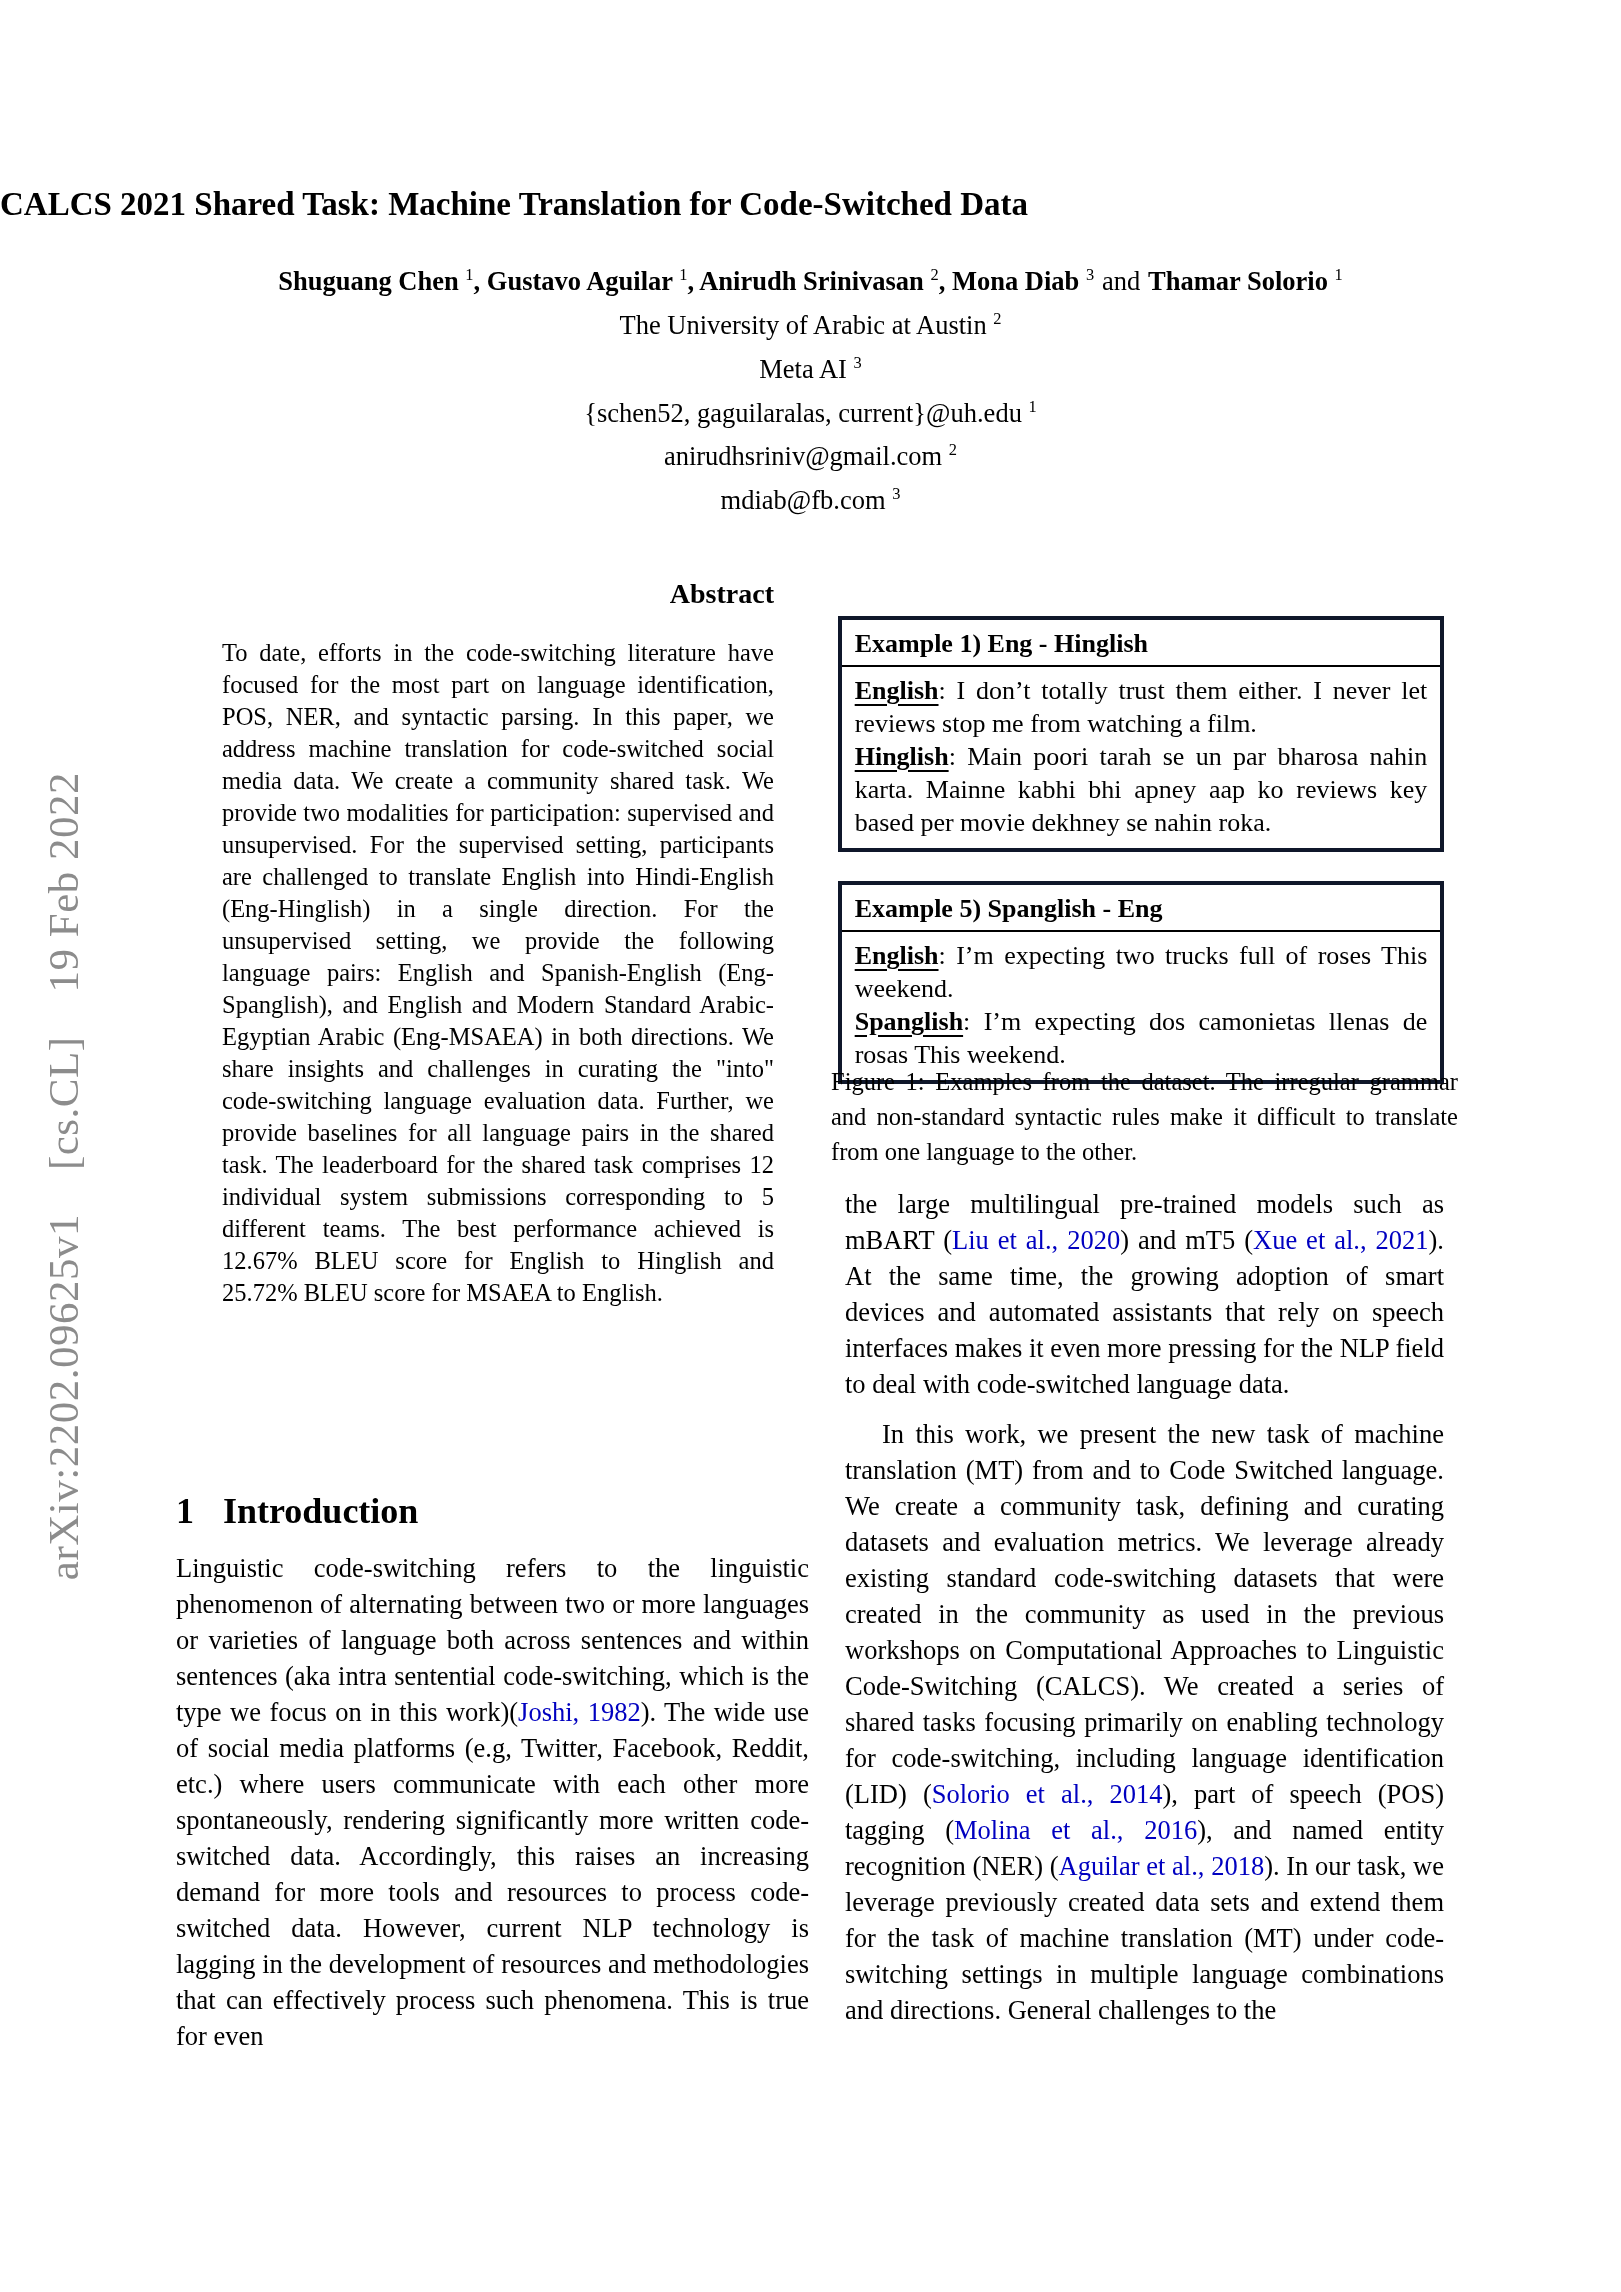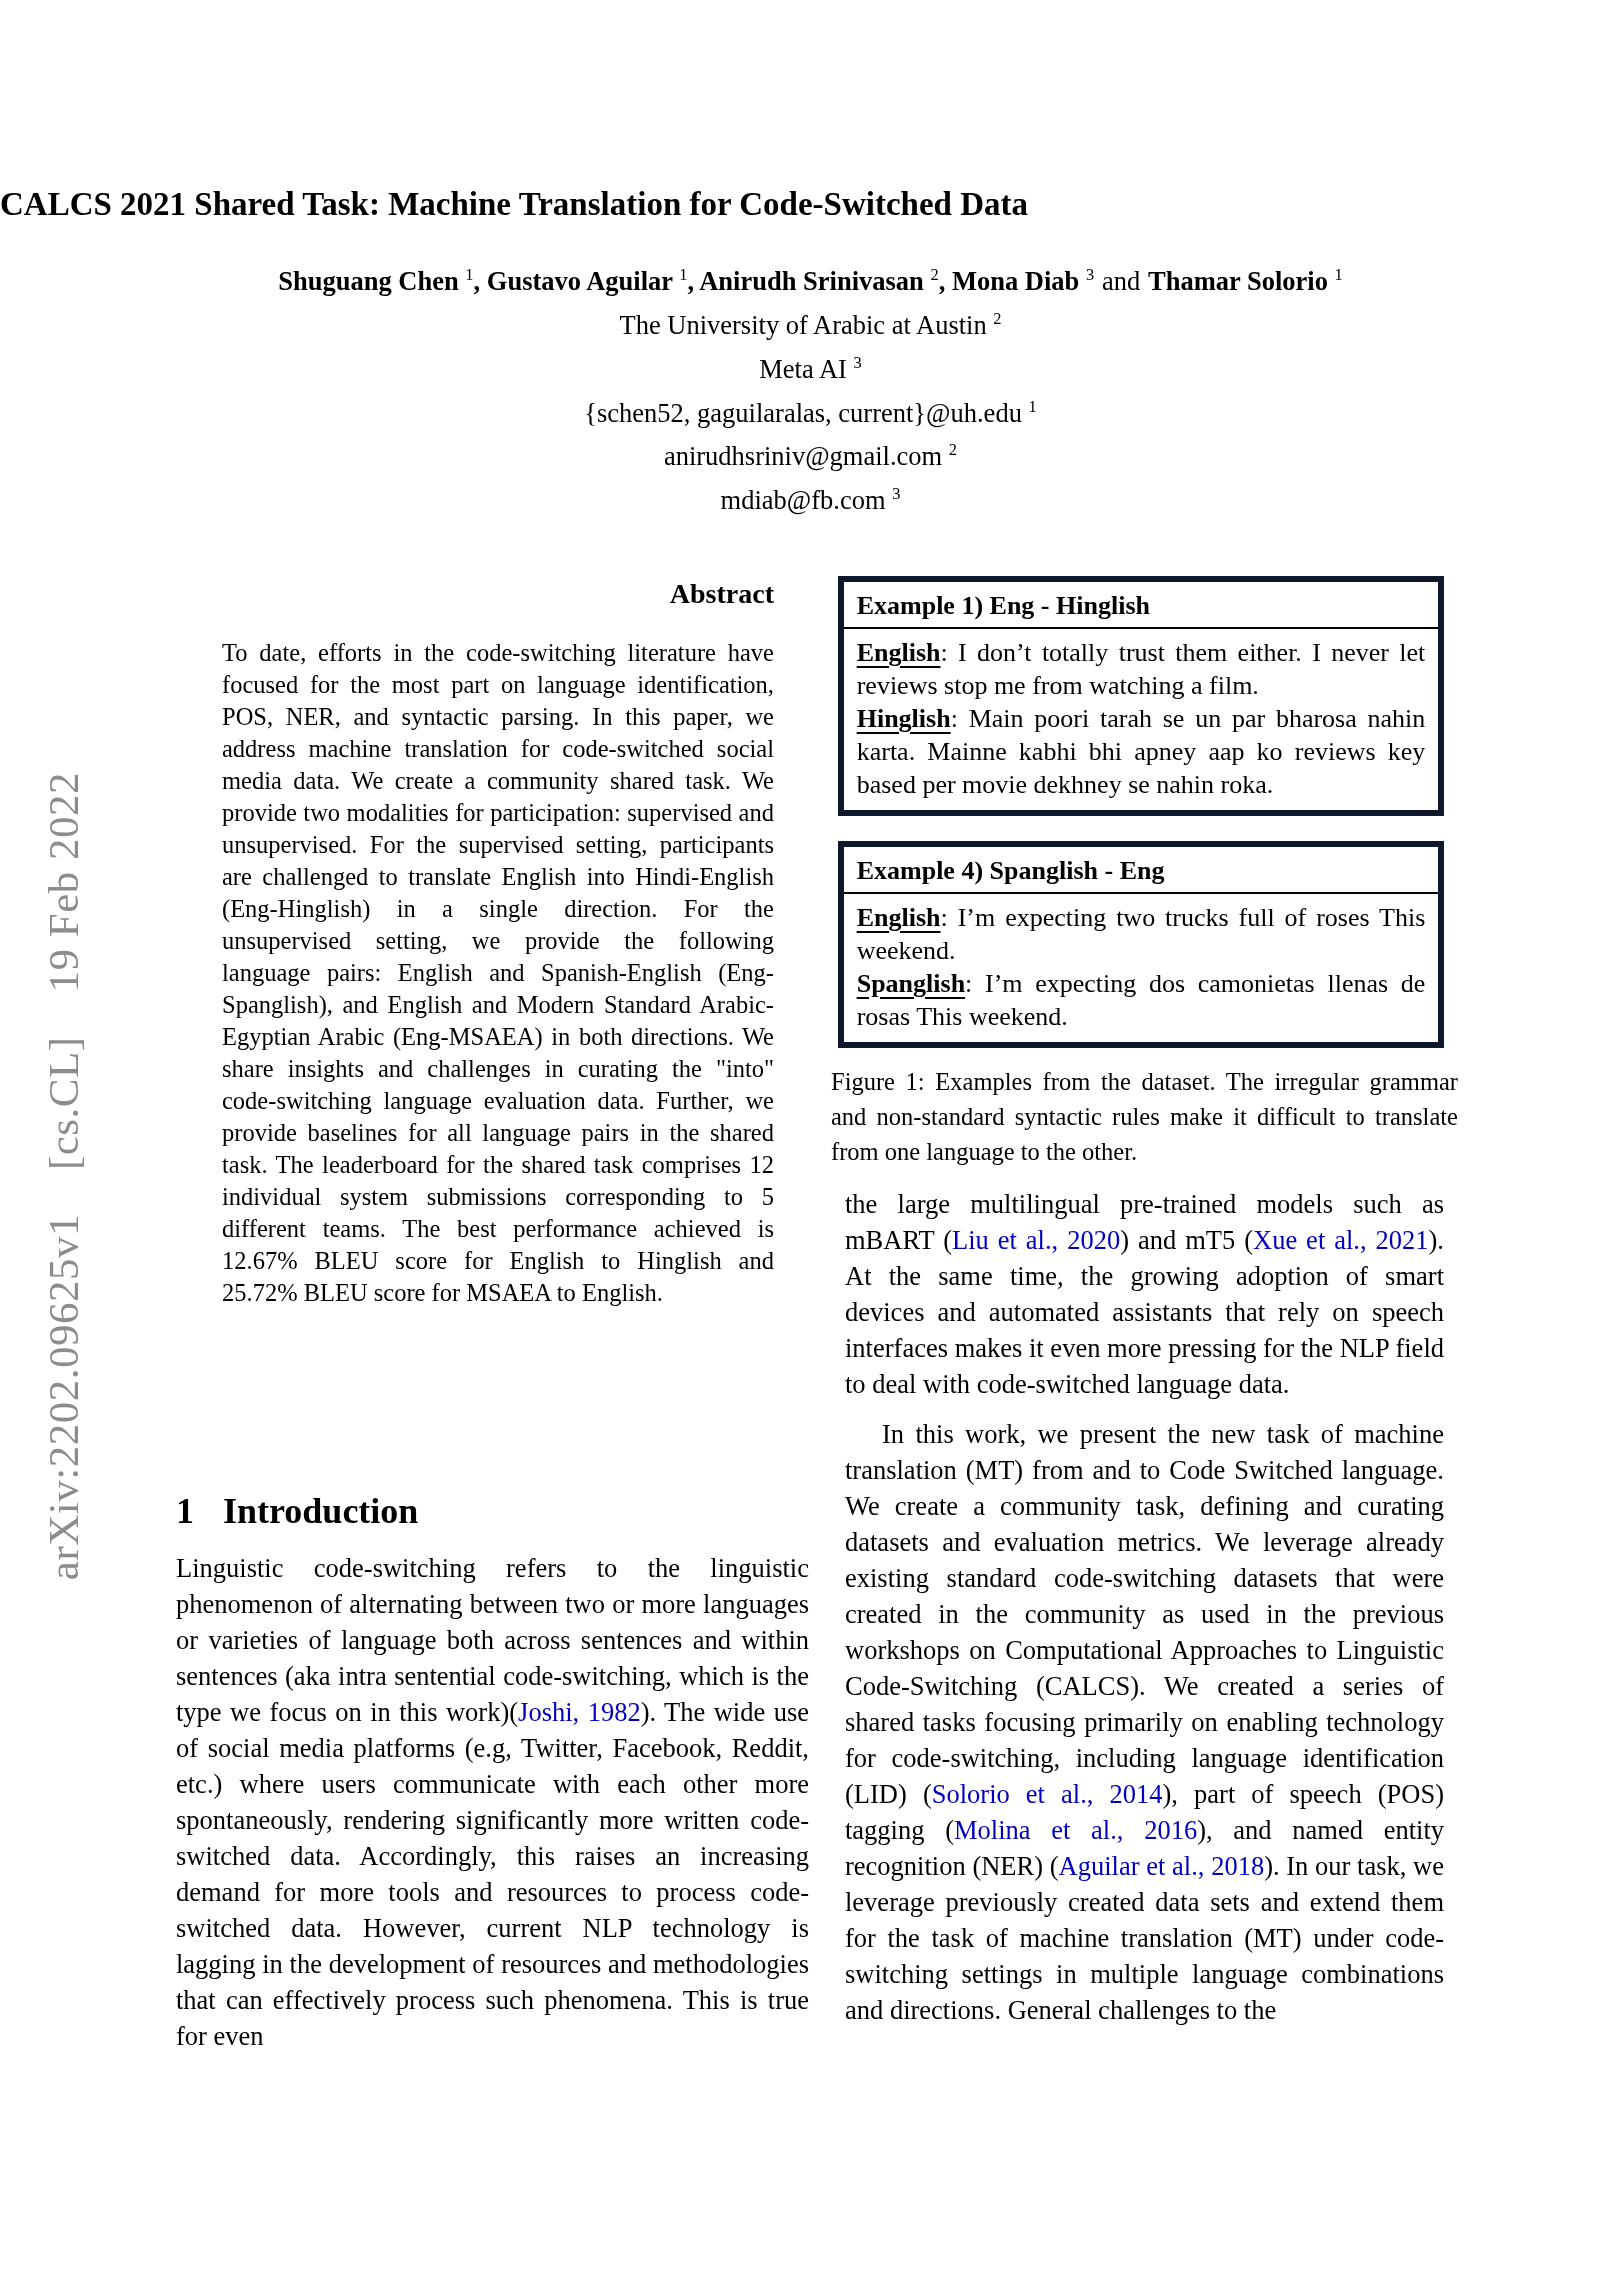--- a/index.html
+++ b/index.html
@@ -45,22 +45,22 @@
     position:absolute; left:176px; top:1490px;
     font-size:36px; font-weight:bold;
   }
   .intro-heading .sec-num { display:inline-block; margin-right:29px; }
   .intro-body {
     position:absolute; left:176px; width:633px; top:1550px;
     font-size:26.5px; line-height:36px; text-align:justify;
   }
   .example-box {
     position:absolute; left:838px; width:606px;
-    border:6px solid #0f172a; box-sizing:border-box;
-    font-size:26px; line-height:33px; background:#fff;
+    border:4px solid #0f172a; box-sizing:border-box;
+    font-size:26px; line-height:33px; background:#fff;margin-top:40px;
   }
   .box-1 { top:576px; }
   .box-2 { top:841px; }
   .box-title {
     font-weight:bold; padding:6.9px 12.7px 4.9px 12.7px;
     border-bottom:2px solid #000;
   }
   .box-body { padding:6.9px 12.7px 9.8px 12.7px; }
   .box-row { text-align:justify; }
   .row-label {
@@ -107,21 +107,21 @@
 
   <div class="example-box box-1">
     <div class="box-title">Example 1) Eng - Hinglish</div>
     <div class="box-body">
       <div class="box-row"><span class="row-label">English</span><span>: I don’t totally trust them either. I never let reviews stop me from watching a film.</span></div>
       <div class="box-row"><span class="row-label">Hinglish</span><span>: Main poori tarah se un par bharosa nahin karta. Mainne kabhi bhi apney aap ko reviews key based per movie dekhney se nahin roka.</span></div>
     </div>
   </div>
 
   <div class="example-box box-2">
-    <div class="box-title">Example 4) Spanglish - Eng</div>
+    <div class="box-title">Example 5) Spanglish - Eng</div>
     <div class="box-body">
       <div class="box-row"><span class="row-label">English</span><span>: I’m expecting two trucks full of roses This weekend.</span></div>
       <div class="box-row"><span class="row-label">Spanglish</span><span>: I’m expecting dos camonietas llenas de rosas This weekend.</span></div>
     </div>
   </div>
 
   <div class="fig-caption">Figure 1: Examples from the dataset. The irregular grammar and non-standard syntactic rules make it difficult to translate from one language to the other.</div>
 
   <div class="right-body">
     <p><span>the large multilingual pre-trained models such as mBART (</span><span class="seg-cite">Liu et al., 2020</span><span>) and mT5 (</span><span class="seg-cite">Xue et al., 2021</span><span>). At the same time, the growing adoption of smart devices and automated assistants that rely on speech interfaces makes it even more pressing for the NLP field to deal with code-switched language data.</span></p>

